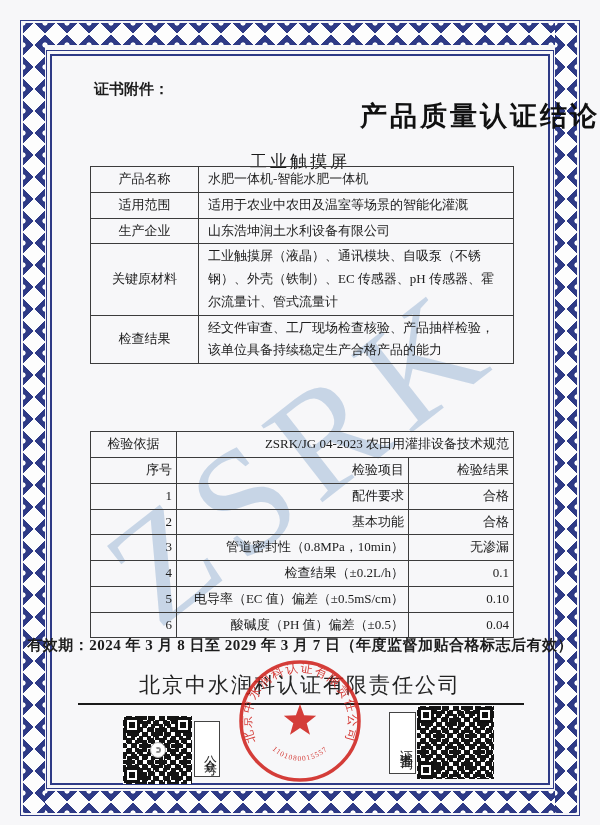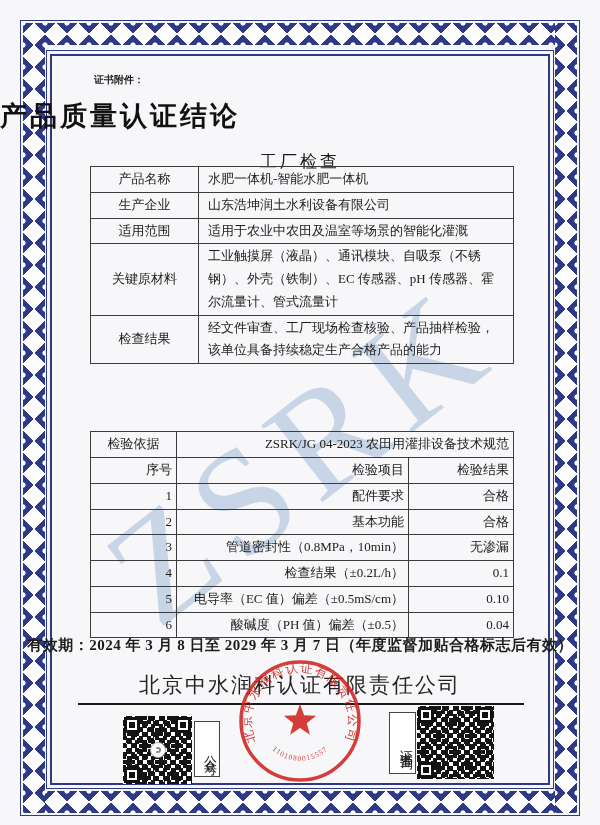--- a/index.html
+++ b/index.html
@@ -29,22 +29,22 @@
     border:1px solid #2e3a86; }
   .frame-b { position:absolute; left:50px; right:50px; top:54px; bottom:40px;
     border:2px solid #2e3a86; }
   
   .watermark { position:absolute; left:50%; top:455px; z-index:0;
     transform:translate(-50%,-50%) rotate(-38deg);
     font-size:150px; letter-spacing:14px; white-space:nowrap;
     color:rgba(128,162,202,0.40); font-family:"Liberation Serif",serif; }
   
   .content { position:absolute; inset:0; z-index:1; }
-  .attachment { position:absolute; left:94px; top:73px; font-size:10px; font-weight:bold; }
-  .doc-title { position:absolute; left:0; width:100%; top:98px; text-align:left;
+  .attachment { position:absolute; left:94px; top:80px; font-size:15px; font-weight:bold; }
+  .doc-title { position:absolute; left:0; width:100%; top:98px; text-align:right;
     font-size:27px; font-weight:bold; letter-spacing:3px; color:#111; }
   .section-title { position:absolute; left:0; width:100%; text-align:center;
     font-size:17px; letter-spacing:3px; color:#1a1a1a; }
   .sec1 { top:150px; } .sec2 { top:404px; font-weight:bold; }
   table { border-collapse:collapse; table-layout:fixed; position:absolute;
     left:90px; width:423px; background:transparent; }
   .t1 { top:166px; } .t2 { top:431px; }
   td { border:1px solid #3c3c3c; font-size:13px; line-height:1.75;
     overflow:hidden; }
   td.lab { text-align:center; padding:1px 2px; }
@@ -89,39 +89,39 @@
   <div class="band band-left"></div>
   <div class="band band-right"></div>
   <div class="frame-a"></div>
   <div class="frame-b"></div>
 
   <div class="watermark">ZSRK</div>
 
   <div class="content">
     <div class="attachment">证书附件：</div>
     <div class="doc-title">产品质量认证结论</div>
-    <div class="section-title sec1">工厂检查</div>
+    <div class="section-title sec1">工业触摸屏</div>
 
     <table class="t1">
       <colgroup>
           <col style="width:108px">
           <col style="width:315px">
         </colgroup>
       <tbody>
           <tr style="height:24px">
         <td class="lab">产品名称</td>
         <td class="val">水肥一体机-智能水肥一体机</td>
       </tr>
+      <tr style="height:24px">
+        <td class="lab">适用范围</td>
+        <td class="val">适用于农业中农田及温室等场景的智能化灌溉</td>
+      </tr>
       <tr style="height:25px">
         <td class="lab">生产企业</td>
         <td class="val">山东浩坤润土水利设备有限公司</td>
-      </tr>
-      <tr style="height:24px">
-        <td class="lab">适用范围</td>
-        <td class="val">适用于农业中农田及温室等场景的智能化灌溉</td>
       </tr>
       <tr style="height:48px">
         <td class="lab">关键原材料</td>
         <td class="val">工业触摸屏（液晶）、通讯模块、自吸泵（不锈钢）、外壳（铁制）、EC 传感器、pH 传感器、霍尔流量计、管式流量计</td>
       </tr>
       <tr style="height:47px">
         <td class="lab">检查结果</td>
         <td class="val">经文件审查、工厂现场检查核验、产品抽样检验，该单位具备持续稳定生产合格产品的能力</td>
       </tr>
     </tbody>

